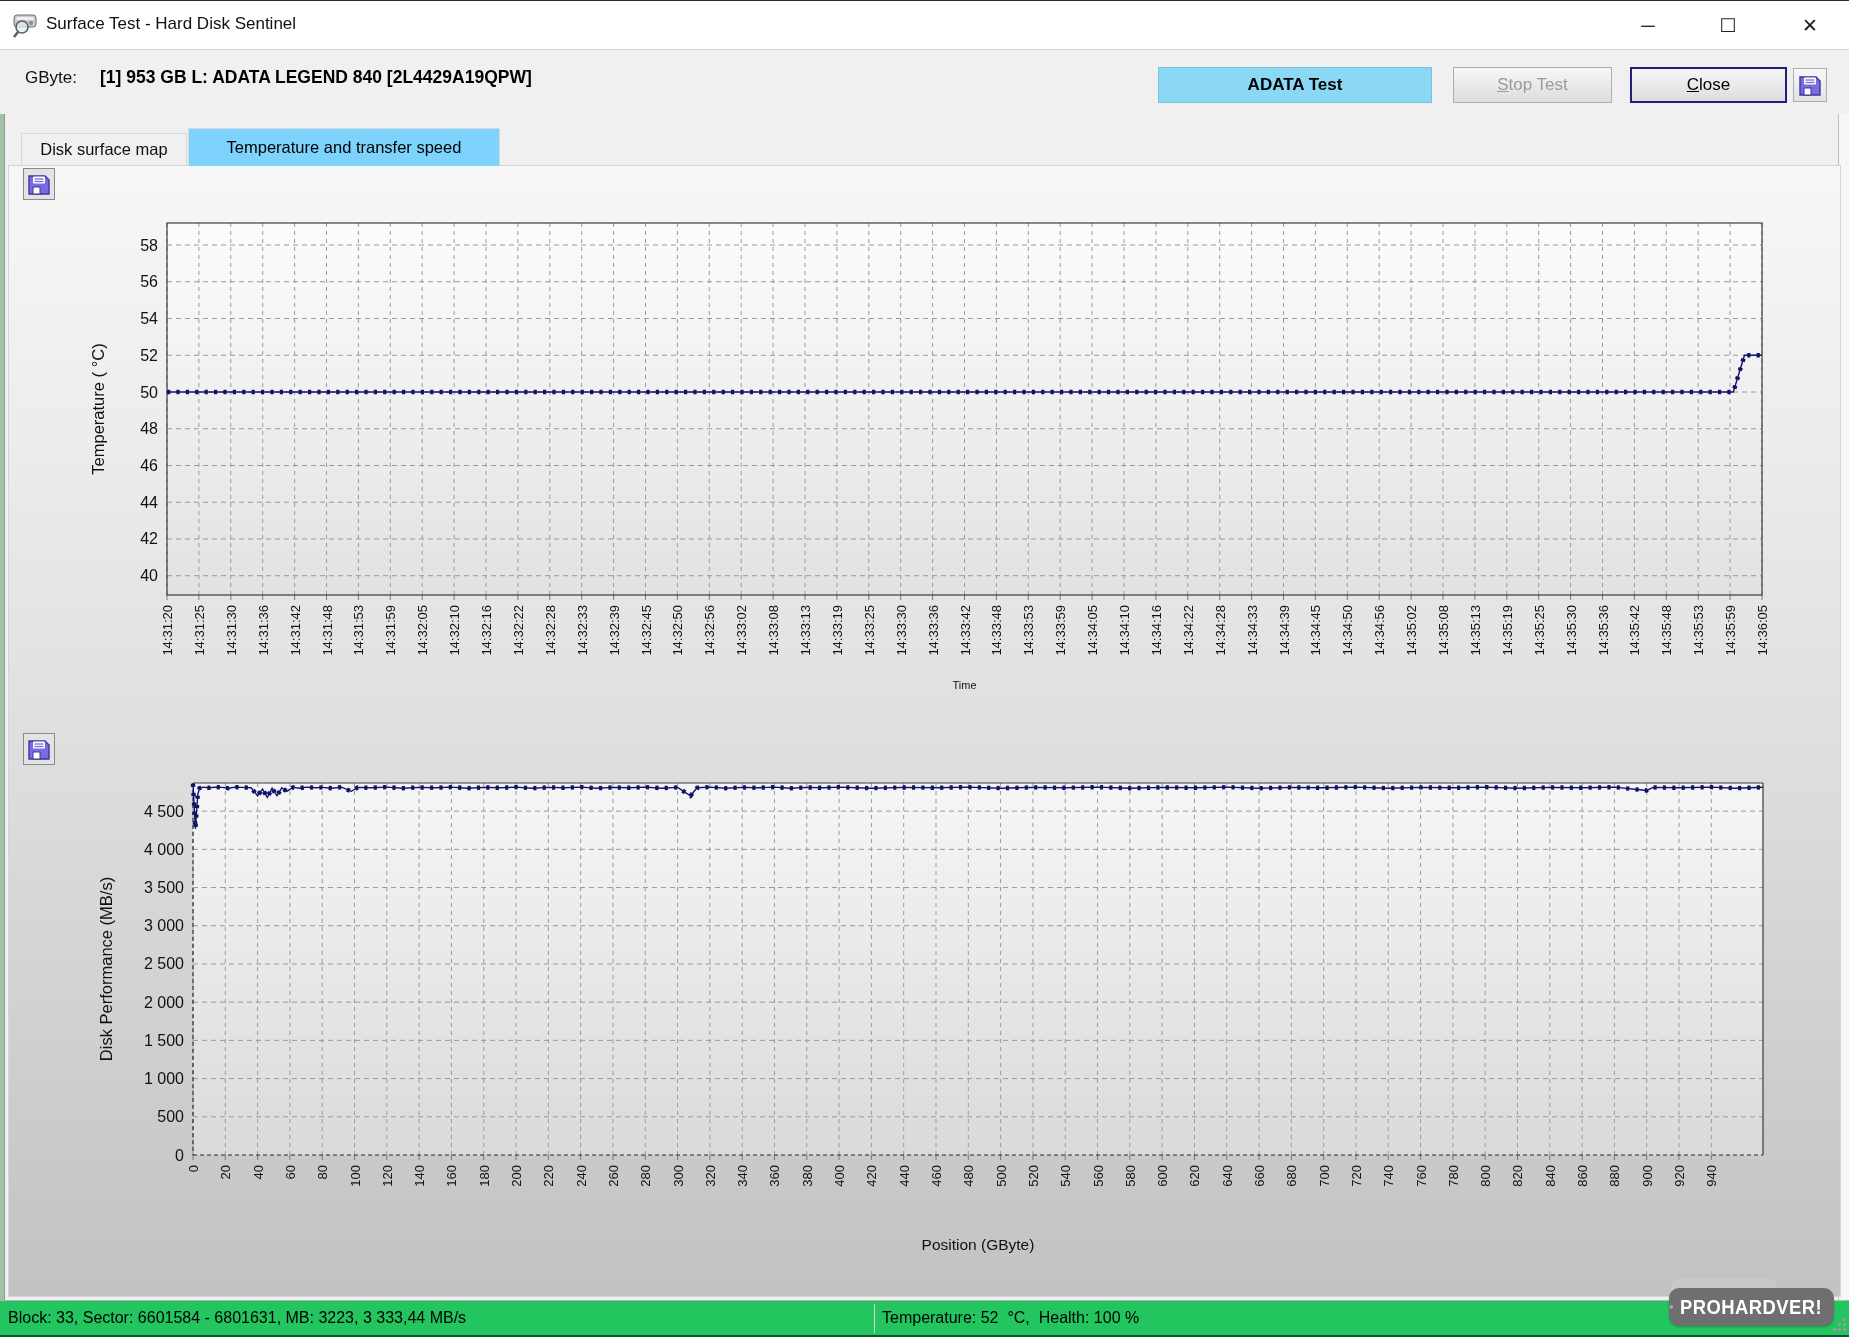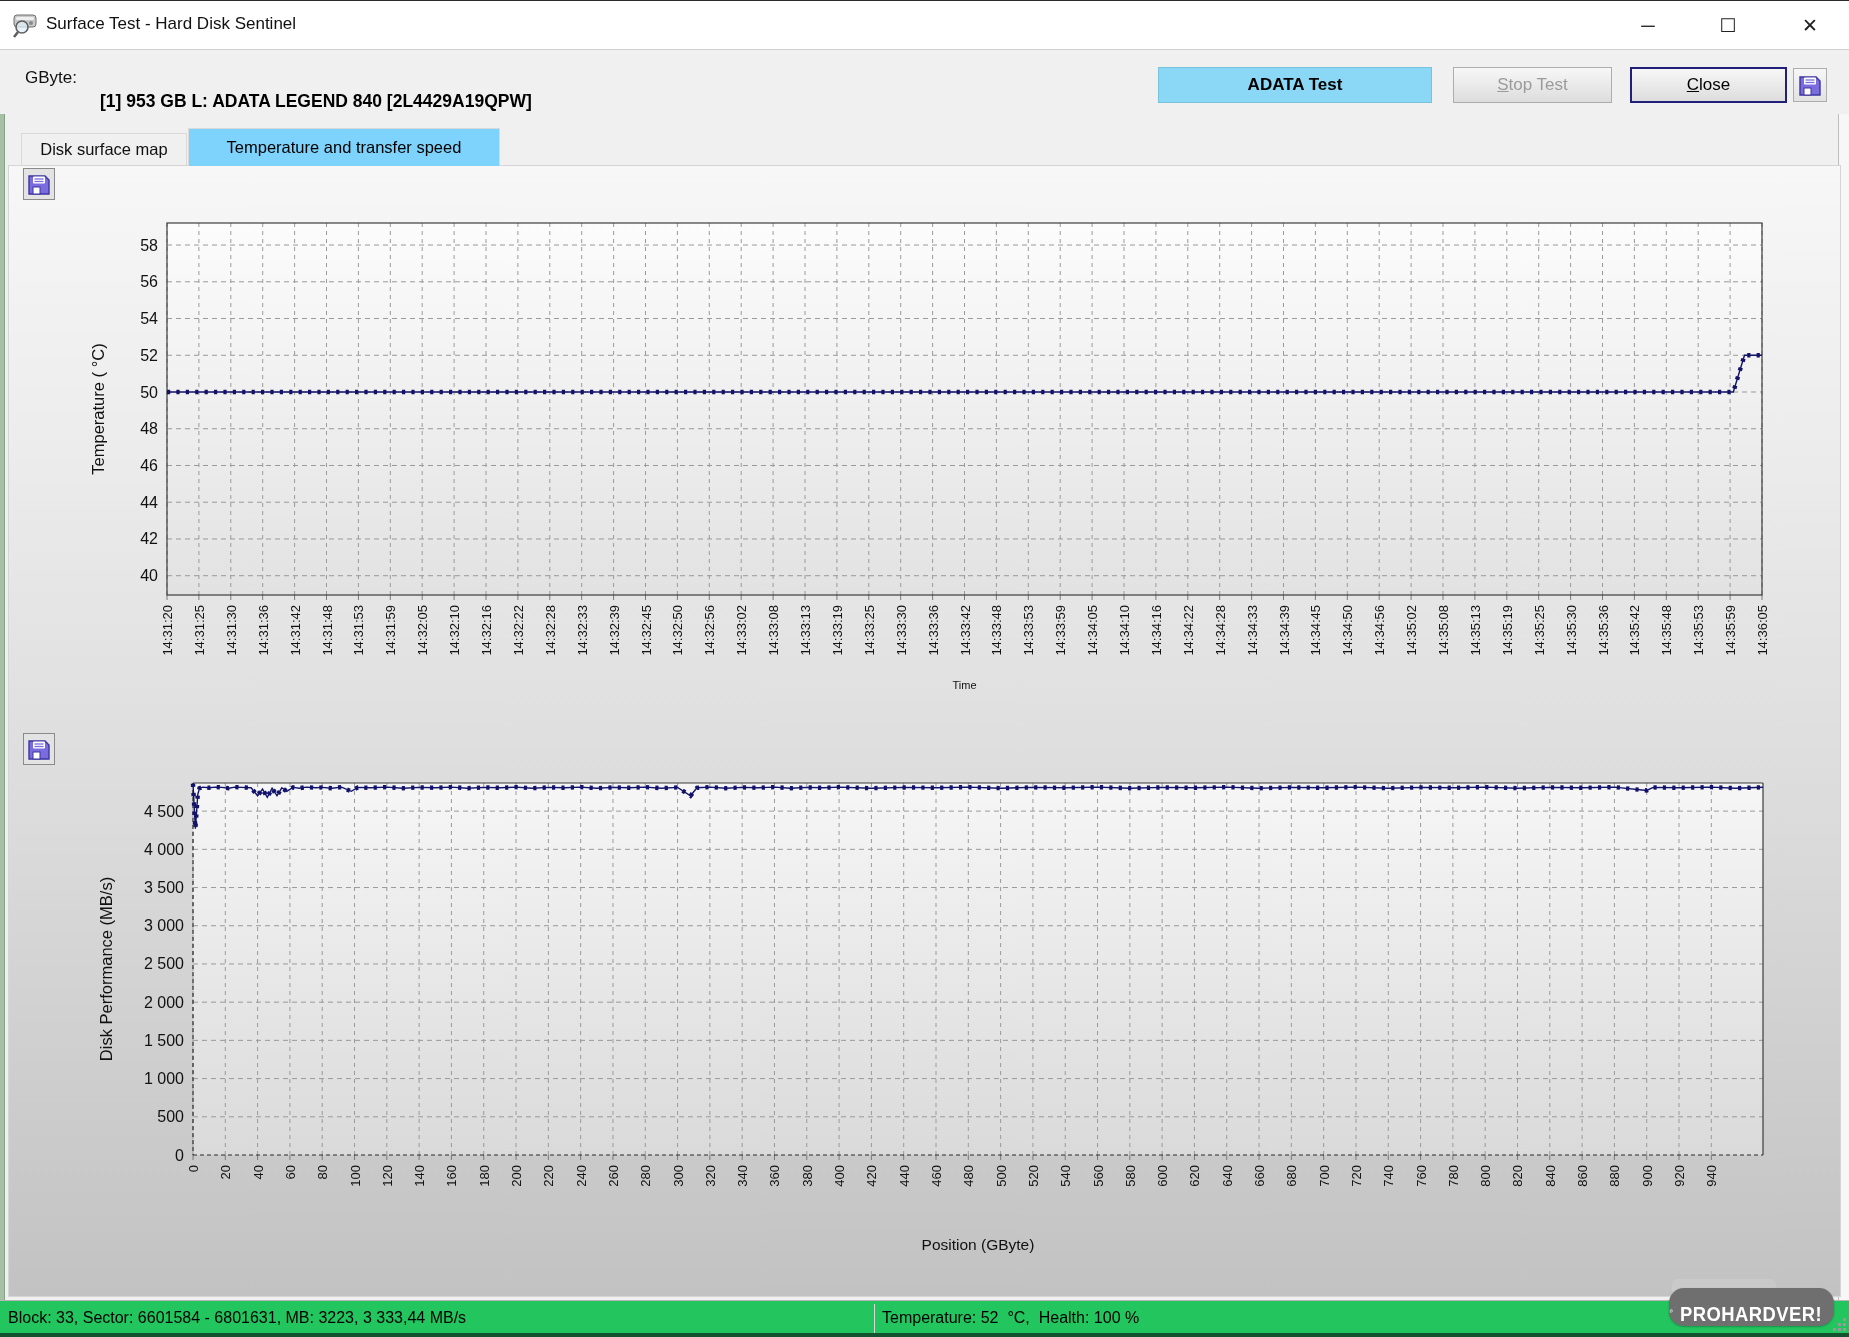--- a/index.html
+++ b/index.html
@@ -1,35 +1,35 @@
 <!DOCTYPE html>
 <html><head>
 <meta charset="utf-8">
 <style>
   html,body{margin:0;padding:0;background:#dcdcdc;}
   #win{
     position:relative;width:1849px;height:1337px;overflow:hidden;
     background:#f0f0f0;font-family:"Liberation Sans",sans-serif;
-    border-bottom:4px solid #14532d;box-sizing:border-box;
+    border-bottom:2px solid #14532d;box-sizing:border-box;
   }
   
   .titlebar{position:absolute;left:0;top:0;width:1849px;height:50px;background:#ffffff;
     border-top:1px solid #2b2b2b;border-bottom:1px solid #d0d0d0;box-sizing:border-box;}
   .titlebar .appicon{position:absolute;left:10px;top:9px;width:30px;height:30px;}
   .titlebar .title{position:absolute;left:46px;top:13px;font-size:17px;color:#111;}
   .winbtn{position:absolute;top:0;width:64px;height:49px;display:flex;align-items:center;justify-content:center;
     font-size:19px;color:#222;font-weight:300;cursor:default;}
   #btn-min{left:1616px;} #btn-max{left:1696px;} #btn-close{left:1778px;}
   
   .left-edge{position:absolute;left:0;top:50px;width:4px;height:1287px;background:#a6c0a6;border-right:1px solid #86a186;}
   .right-edge{position:absolute;right:0;top:50px;width:10px;height:1287px;background:#f7f7f7;border-left:1px solid #bdbdbd;}
   
   .toolbar{position:absolute;left:0;top:50px;width:1849px;height:64px;background:#f0f0f0;}
   .disk-label{position:absolute;left:25px;top:18px;font-size:17px;color:#111;}
-  .disk-value{position:absolute;left:100px;top:17px;font-size:17.5px;font-weight:bold;color:#000;margin-top:24px;}
+  .disk-value{position:absolute;left:100px;top:17px;font-size:17.5px;font-weight:bold;color:#000;}
   .btn{position:absolute;top:17px;height:36px;box-sizing:border-box;display:flex;align-items:center;justify-content:center;
     font-size:17px;color:#000;border:1px solid #adadad;background:linear-gradient(#f7f7f7,#dddddd);cursor:pointer;}
   #read-btn{left:1158px;width:274px;background:#8bd8f6;border:1px solid #79c2de;font-weight:bold;}
   #stop-btn{left:1453px;width:159px;color:#9b9b9b;}
   #close-btn{left:1630px;width:157px;border:2px solid #20207a;}
   #toolbar-save{left:1793px;width:34px;height:34px;top:18px;background:linear-gradient(#f7f7f7,#e2e2e2);border:1px solid #adadad;}
   
   .tab{position:absolute;box-sizing:border-box;font-size:16.5px;display:flex;align-items:center;justify-content:center;cursor:pointer;text-align:right;}
   #tab-surface{left:21px;top:133px;width:166px;height:32px;background:#f0f0f0;border:1px solid #d9d9d9;border-bottom:none;color:#111;}
   #tab-temp{left:188px;top:128px;width:312px;height:38px;background:#7dd3fc;border:1px solid #d9d9d9;border-bottom:none;z-index:3;color:#000;}
@@ -44,22 +44,22 @@
   
   #charts{position:absolute;left:0;top:0;width:1849px;height:1337px;pointer-events:none;z-index:2;}
   
   .statusbar{position:absolute;left:0;top:1300px;width:1849px;height:35px;background:#22c55e;
     border-top:1px solid #b5b5b5;font-size:16px;color:#000;}
   .status-left{position:absolute;left:8px;top:8px;white-space:pre;}
   .status-mid{position:absolute;left:882px;top:8px;white-space:pre;}
   .status-div{position:absolute;left:874px;top:3px;width:1px;height:29px;background:#d6d6d6;}
   
   .wm-ghost{position:absolute;left:1672px;top:1279px;width:104px;height:14px;background:#c9c9c9;border-radius:6px 6px 0 0;z-index:4;}
-  .watermark{position:absolute;left:1669px;top:1288px;width:165px;height:38px;background:#6f6f6f;border-radius:15px;
-    display:flex;align-items:flex-end;z-index:5;box-shadow:0 1px 2px rgba(0,0,0,.25);}
+  .watermark{position:absolute;left:1669px;top:1288px;width:165px;height:38px;background:#6f6f6f;border-radius:10px;
+    display:flex;align-items:center;z-index:5;box-shadow:0 1px 2px rgba(0,0,0,.25);}
   .wm-text{color:#ffffff;font-size:20px;font-weight:bold;letter-spacing:.5px;margin-left:6px;
     font-family:"Liberation Sans",sans-serif;transform:scaleX(.92);transform-origin:left;}
   .grip{position:absolute;right:3px;top:1317px;width:14px;height:14px;z-index:3;}
   .grip i{position:absolute;width:3px;height:3px;background:#9a9a9a;}
 </style>
 </head>
 <body>
 
 <div id="win">
 

